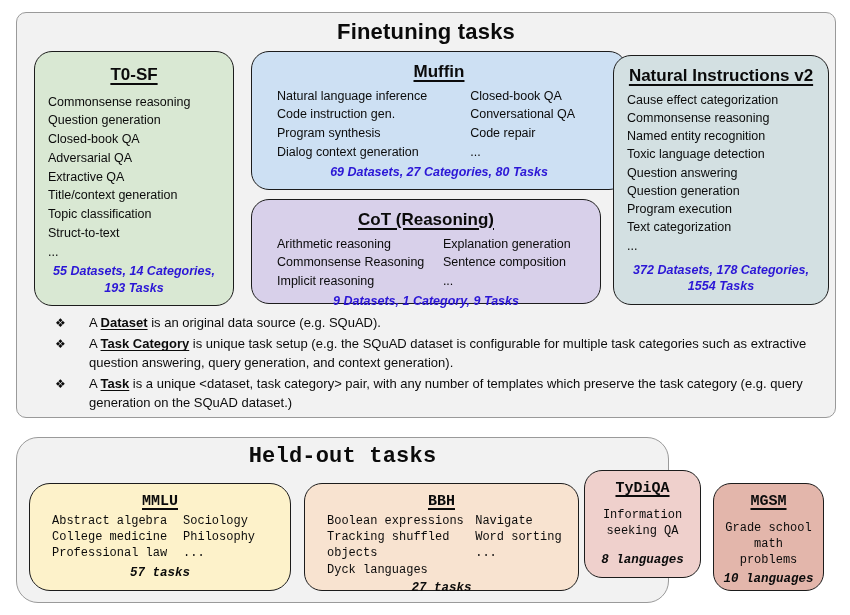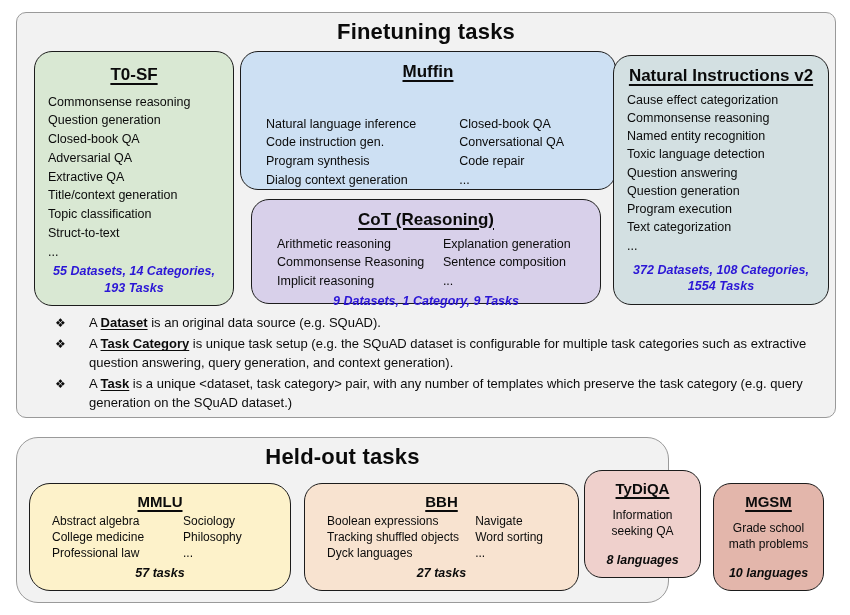--- a/index.html
+++ b/index.html
@@ -9,39 +9,39 @@
     font-family: "Liberation Sans", sans-serif;
     color: #0b0b0b;
   }
   .panel {
     position: absolute; box-sizing: border-box;
     background: var(--c-panel_bg, #f2f2f2);
     border: 1.5px solid var(--c-panel_border, #9a9a9a);
     border-radius: 22px;
   }
   .panel.finetuning { left: 16px; top: 12px; width: 820px; height: 406px; border-radius: 10px; }
-  .panel.heldout   { left: 16px; top: 437px; width: 653px; height: 166px; }
+  .panel.heldout   { left: 16px; top: 437px; width: 653px; height: 166px; font-family: Liberation Mono, monospace; }
   .panel-title {
     margin: 0; padding-top: 6px; text-align: center;
     font-size: 22px; font-weight: bold; letter-spacing: 0.2px;
   }
   .box {
     position: absolute; box-sizing: border-box;
     border: 1.5px solid var(--c-box_border, #1c1c1c);
     border-radius: 18px;
     display: flex; flex-direction: column;
   }
   .box-title {
     text-align: center; font-weight: bold;
     text-decoration: underline; text-underline-offset: 3px;
     text-decoration-thickness: 1.5px;
   }
   
   .box.t0sf   { left: 17px;  top: 38px;  width: 200px; height: 255px; background: var(--c-t0sf_bg); }
-  .box.muffin { left: 223px; top: 38px;  width: 376px; height: 139px; background: var(--c-muffin_bg); gap: 28px; }
+  .box.muffin { left: 234px; top: 38px;  width: 376px; height: 139px; background: var(--c-muffin_bg); }
   .box.cot    { left: 234px; top: 186px; width: 350px; height: 105px; background: var(--c-cot_bg); }
   .box.niv2   { left: 596px; top: 42px;  width: 216px; height: 250px; background: var(--c-niv2_bg); }
   .ft .box-title { font-size: 17px; margin: 10px 8px 5px; line-height: 1.15; }
   .box.t0sf .box-title { margin-top: 13px; margin-bottom: 8px; }
   .task-list { padding-left: 13px; padding-right: 4px; font-size: 12.5px; line-height: 1.5; }
   .box.niv2 .task-list { line-height: 1.46; }
   .cols { display: flex; padding-left: 13px; padding-right: 4px; font-size: 12.5px; line-height: 1.5; margin-left: 12px; }
   .box.muffin .col-1 { width: 56%; } .box.muffin .col-2 { width: 44%; }
   .box.cot    .col-1 { width: 52%; } .box.cot    .col-2 { width: 48%; }
   .stats {
@@ -132,21 +132,21 @@
         <div class="task">Cause effect categorization</div>
         <div class="task">Commonsense reasoning</div>
         <div class="task">Named entity recognition</div>
         <div class="task">Toxic language detection</div>
         <div class="task">Question answering</div>
         <div class="task">Question generation</div>
         <div class="task">Program execution</div>
         <div class="task">Text categorization</div>
         <div class="task">...</div>
       </div>
-      <div class="stats">372 Datasets, 108 Categories, 1554 Tasks</div>
+      <div class="stats">372 Datasets, 178 Categories, 1554 Tasks</div>
     </div>
 
     <div class="notes">
       <div class="note">
         <span class="bullet">❖</span>
         <span class="note-text"><span>A </span><span class="term">Dataset</span><span> is an original data source (e.g. SQuAD).</span></span>
       </div>
       <div class="note">
         <span class="bullet">❖</span>
         <span class="note-text"><span>A </span><span class="term">Task Category</span><span> is unique task setup (e.g. the SQuAD dataset is configurable for multiple task categories such as extractive question answering, query generation, and context generation).</span></span>

